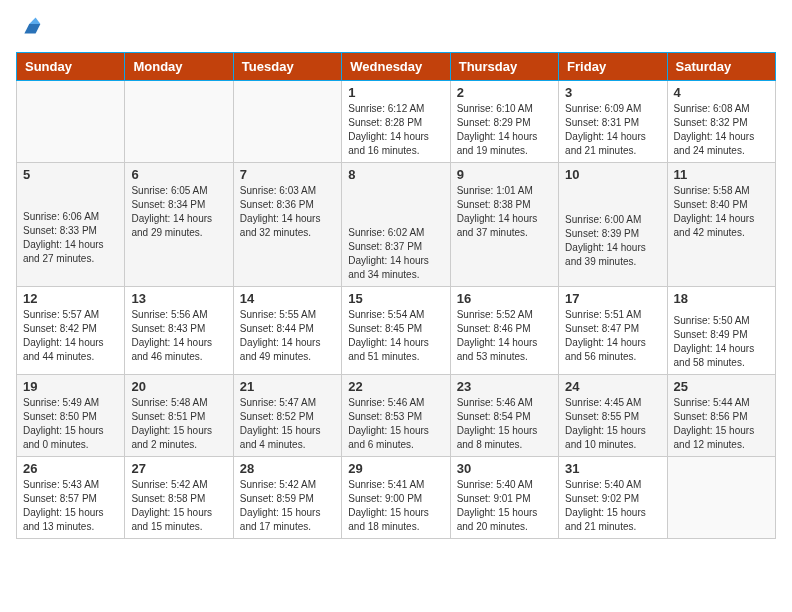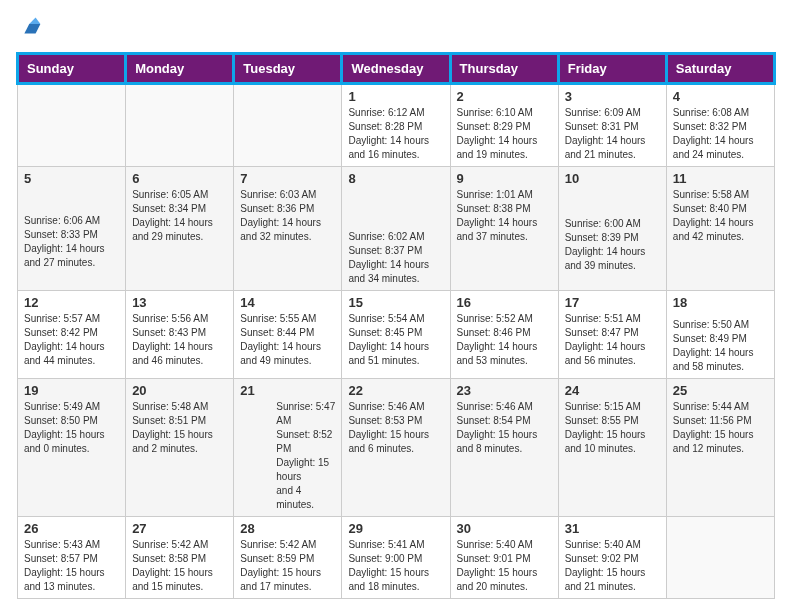--- a/index.html
+++ b/index.html
@@ -44,27 +44,27 @@
     .location-title {
       font-size: 16px;
       color: #555;
     }
     .calendar {
       width: 100%;
       border-collapse: collapse;
       border: 1px solid #ccc;
     }
     .calendar th {
-      background-color: #701a75;
+      background-color: #c2410c;
       color: #fff;
       font-size: 13px;
       font-weight: bold;
       padding: 6px 8px;
       text-align: left;
-      border: 3px solid #0ea5e9;
+      border: 1px solid #0ea5e9;
     }
     .calendar td {
       vertical-align: top;
       border: 1px solid #ccc;
       padding: 4px 6px;
       width: 108px;
       min-height: 80px;
       font-size: 10.5px;
       color: #333;
       background: #fff;
@@ -270,50 +270,50 @@
         </td>
         <td>
           <div class="day-number">20</div>
           <div class="day-info" style="white-space: pre-line;">Sunrise: 5:48 AM
 Sunset: 8:51 PM
 Daylight: 15 hours
 and 2 minutes.</div>
         </td>
         <td>
           <div class="day-number">21</div>
-          <div class="day-info" style="white-space: pre-line; margin-left: 36px;">Sunrise: 5:47 AM
+          <div class="day-info" style="white-space: pre-line;">Sunrise: 5:47 AM
 Sunset: 8:52 PM
 Daylight: 15 hours
 and 4 minutes.</div>
         </td>
         <td>
           <div class="day-number">22</div>
           <div class="day-info" style="white-space: pre-line;">Sunrise: 5:46 AM
 Sunset: 8:53 PM
 Daylight: 15 hours
 and 6 minutes.</div>
         </td>
         <td>
           <div class="day-number">23</div>
           <div class="day-info" style="white-space: pre-line;">Sunrise: 5:46 AM
 Sunset: 8:54 PM
 Daylight: 15 hours
 and 8 minutes.</div>
         </td>
         <td>
           <div class="day-number">24</div>
-          <div class="day-info" style="white-space: pre-line;">Sunrise: 5:15 AM
+          <div class="day-info" style="white-space: pre-line;">Sunrise: 4:45 AM
 Sunset: 8:55 PM
 Daylight: 15 hours
 and 10 minutes.</div>
         </td>
         <td>
           <div class="day-number">25</div>
           <div class="day-info" style="white-space: pre-line;">Sunrise: 5:44 AM
-Sunset: 11:56 PM
+Sunset: 8:56 PM
 Daylight: 15 hours
 and 12 minutes.</div>
         </td>
       </tr>
       <tr>
         <td>
           <div class="day-number">26</div>
           <div class="day-info" style="white-space: pre-line;">Sunrise: 5:43 AM
 Sunset: 8:57 PM
 Daylight: 15 hours

